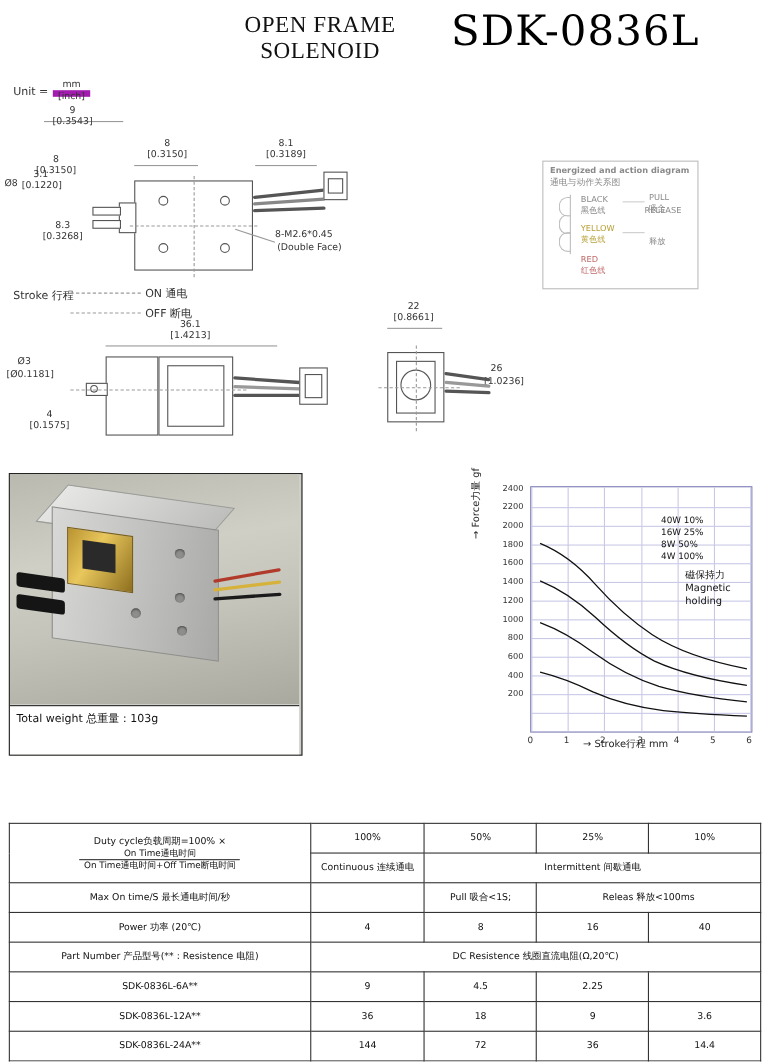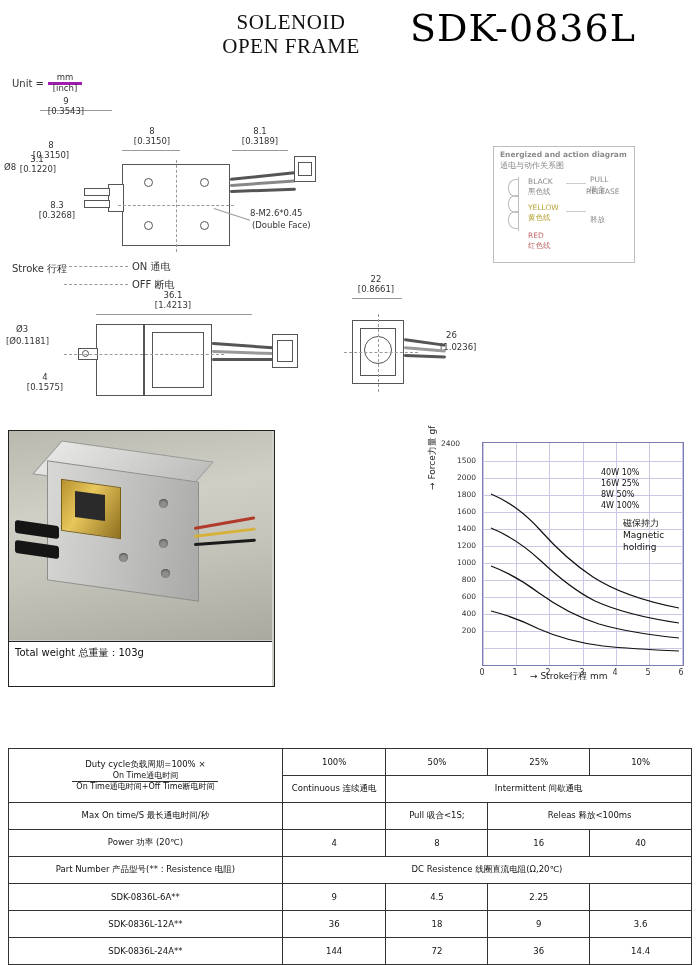--- a/index.html
+++ b/index.html
@@ -76,30 +76,30 @@
   .frac .num{display:block;border-bottom:1px solid #333;padding:0 4px;font-size:8px;}
   .frac .den{display:block;padding:0 4px;font-size:8px;}
 </style>
 </head>
 <body>
 
 <div class="page">
 
   <div class="header">
     <div class="hdr-left">
+      <div>OPEN FRAME</div>
       <div>SOLENOID</div>
-      <div>OPEN FRAME</div>
     </div>
     <div class="hdr-model">SDK-0836L</div>
   </div>
 
   <div class="drawing">
 
     <div class="lbl" style="left:12px;top:12px;">Unit =</div>
-    <div class="dimc" style="left:48px;top:6px;width:34px;border-bottom:3px solid #a21caf;">mm</div>
+    <div class="dimc" style="left:48px;top:6px;width:34px;border-bottom:6px solid #a21caf;">mm</div>
     <div class="dimc" style="left:46px;top:17px;width:38px;">[inch]</div>
 
     <div class="line-h" style="left:40px;top:44px;width:72px;"></div>
     <div class="dimc" style="left:46px;top:30px;width:40px;">9</div>
     <div class="dimc" style="left:34px;top:40px;width:64px;">[0.3543]</div>
 
     <div class="dimc" style="left:132px;top:60px;width:40px;">8</div>
     <div class="dimc" style="left:120px;top:70px;width:64px;">[0.3150]</div>
     <div class="line-h" style="left:122px;top:84px;width:58px;"></div>
 
@@ -274,22 +274,22 @@
         <div>8W 50%</div>
         <div>4W 100%</div>
       </div>
       <div class="mh">
         <div>磁保持力</div>
         <div>Magnetic</div>
         <div>holding</div>
       </div>
     </div>
 
-    <div class="ylab" style="left:4px;top:9px;">2400</div>
-    <div class="ylab" style="left:20px;top:26px;">1500</div>
+    <div class="ylab" style="left:20px;top:9px;">2400</div>
+    <div class="ylab" style="left:20px;top:26px;">2200</div>
     <div class="ylab" style="left:20px;top:43px;">2000</div>
     <div class="ylab" style="left:20px;top:60px;">1800</div>
     <div class="ylab" style="left:20px;top:77px;">1600</div>
     <div class="ylab" style="left:20px;top:94px;">1400</div>
     <div class="ylab" style="left:20px;top:111px;">1200</div>
     <div class="ylab" style="left:20px;top:128px;">1000</div>
     <div class="ylab" style="left:20px;top:145px;">800</div>
     <div class="ylab" style="left:20px;top:162px;">600</div>
     <div class="ylab" style="left:20px;top:179px;">400</div>
     <div class="ylab" style="left:20px;top:196px;">200</div>

